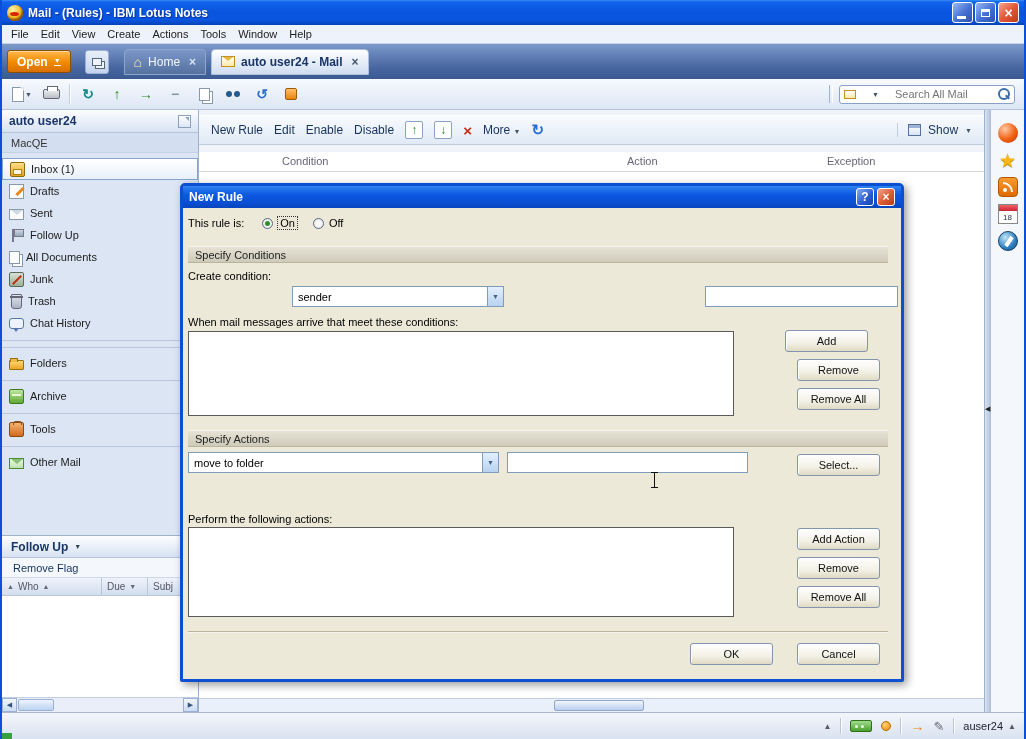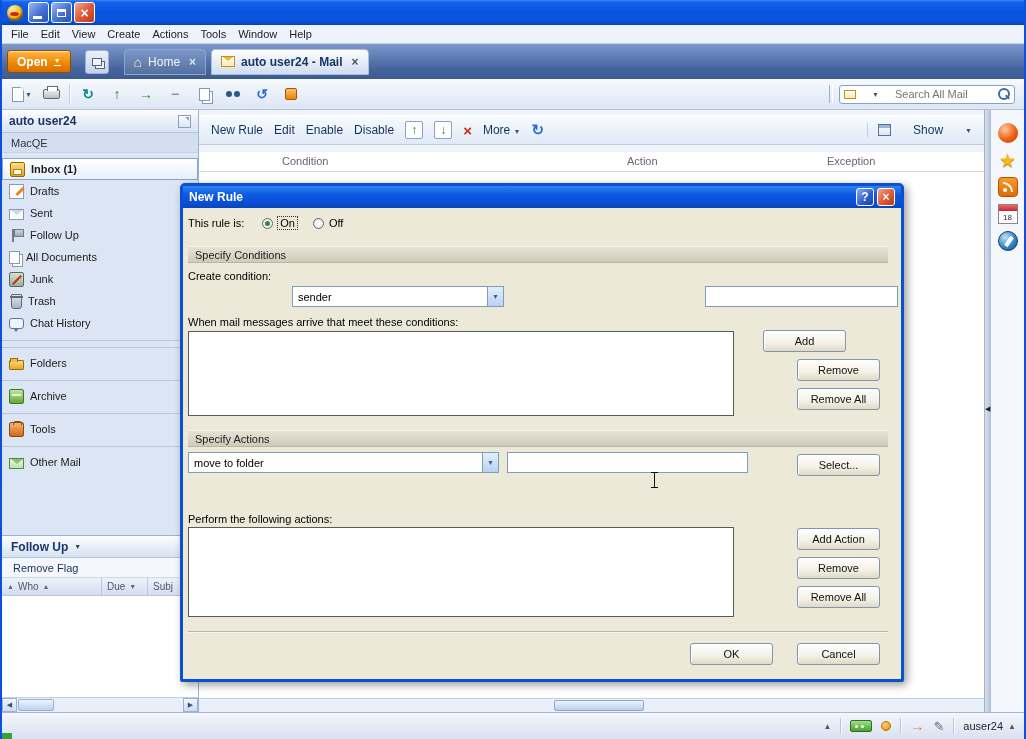--- a/index.html
+++ b/index.html
@@ -68,21 +68,21 @@
 
 .content{display:flex;height:602px}
 
 .sidebar{width:197px;flex:none;background:#dbe5f4;border-right:1px solid #9fb2cc;position:relative}
 .sb-head{height:23px;background:linear-gradient(#fcfdff,#d7e2f2);border-bottom:1px solid #b6c4dc;display:flex;align-items:center;padding:0 7px;font-weight:bold;font-size:12px;color:#1a3567}
 .sb-exp{width:13px;height:13px;border:1px solid #8ba0c0;background:linear-gradient(#fff,#dce6f4);margin-left:auto;position:relative}
 .sb-exp::after{content:"";position:absolute;right:1px;top:1px;border-left:4px solid transparent;border-top:4px solid #8ba0c0}
 .sb-loc{height:20px;display:flex;align-items:center;padding:0 9px;color:#333;border-bottom:1px solid #c6d2e6;background:#d3dff0}
 .sb-items{padding-top:5px}
 .si{height:22px;display:flex;align-items:center;gap:6px;padding:0 7px;color:#1c1c1c}
-.si.sel{background:linear-gradient(#ffffff,#e8f0fb);border:1px solid #89a4cc;font-weight:bold}
+.si.sel{background:linear-gradient(#ffffff,#e8f0fb);border:1px solid #89a4cc;font-weight:normal}
 .sdiv{height:1px;background:#b9c7dd;margin:6px 0 4px}
 .i15{width:15px;height:15px;position:relative;display:inline-block;flex:none}
 .ic-inbox{background:linear-gradient(#ffe08a,#e6a317);border:1px solid #8f6b10;border-radius:2px}
 .ic-inbox::after{content:"";position:absolute;left:2px;right:2px;top:6px;height:4px;background:#fff8e0;border:1px solid #b08418}
 .ic-drafts{background:#fff;border:1px solid #8899aa}
 .ic-drafts::after{content:"";position:absolute;right:-2px;top:5px;width:10px;height:3px;background:#e8881a;transform:rotate(-45deg)}
 .ic-env{height:11px;margin-top:2px;background:#fdfdfd;border:1px solid #8899aa}
 .ic-env::after{content:"";position:absolute;left:1px;top:0;border-left:6px solid transparent;border-right:6px solid transparent;border-top:5px solid #cfd8e4}
 .ic-flag::before{content:"";position:absolute;left:3px;top:1px;width:2px;height:13px;background:#778}
 .ic-flag::after{content:"";position:absolute;left:5px;top:1px;width:8px;height:6px;background:linear-gradient(#cdd6e4,#9aa8bc);border:1px solid #778}
@@ -118,21 +118,21 @@
 .sarrow{width:15px;height:14px;flex:none;background:linear-gradient(#f2f6fc,#cddcf3);border:1px solid #9ab0d4;color:#35557e;font-size:7px;display:flex;align-items:center;justify-content:center}
 .fu-thumb{width:36px;height:12px;margin:0 1px;flex:none;background:linear-gradient(#eef4fd,#bcd2f0);border:1px solid #98b0d8;border-radius:2px}
 .fu-track{flex:1}
 
 .main{flex:1;position:relative;background:#f0f4fa}
 .abar{position:absolute;left:0;right:0;top:5px;height:30px;background:linear-gradient(#f8fbfe,#e0e9f6);border-top:1px solid #fff;border-bottom:1px solid #c2cede;display:flex;align-items:center;gap:11px;padding:0 12px;color:#16325c;font-size:12px}
 .fr{width:18px;height:18px;background:#fff;border:1px solid #8aa2c4;border-radius:2px;display:flex;align-items:center;justify-content:center;color:#2c8a2c;font-weight:bold;font-size:12px}
 .delx{color:#cc2b10;font-weight:bold;font-size:15px}
 .refr{color:#2a6fd4;font-weight:bold;font-size:15px}
 .flexsp{flex:1}
-.showgrp{display:flex;align-items:center;gap:22px;border-left:1px solid #c2cede;padding-left:10px}
+.showgrp{display:flex;align-items:center;gap:7px;border-left:1px solid #c2cede;padding-left:10px}
 .gridic{width:13px;height:12px;border:1px solid #56719c;background:linear-gradient(#fff,#d8e4f4);box-shadow:inset 0 3px 0 #9ab4d8}
 .vcols{position:absolute;left:0;right:0;top:42px;height:20px;background:#fff;border-bottom:1px solid #d8d8d8;color:#667}
 .vcols span{position:absolute;top:3px}
 .vbody{position:absolute;left:0;right:0;top:62px;bottom:14px;background:#fff}
 .mscroll{position:absolute;left:0;right:0;bottom:0;height:14px;background:#eaf0f9;border-top:1px solid #c2cede}
 .mthumb{position:absolute;left:355px;width:90px;top:1px;height:11px;background:linear-gradient(#f0f5fd,#b9cfee);border:1px solid #90a8cc;border-radius:2px}
 
 .vdivider{width:6px;flex:none;background:linear-gradient(90deg,#d7e1f0,#b9c7dd);border-left:1px solid #9fb2cc;position:relative}
 .divarrow{position:absolute;top:295px;left:0;color:#222;font-size:7px;line-height:1}
 .rightbar{width:34px;flex:none;background:#f4f7fc;border-left:1px solid #b0c0d8;display:flex;flex-direction:column;align-items:center;padding-top:12px;gap:5px}
@@ -184,20 +184,21 @@
 .ibeam::before{content:"";position:absolute;left:4px;top:1px;bottom:1px;width:1px;background:#111}
 .ibeam::after{content:"";position:absolute;left:1px;width:7px;top:0;height:1px;background:#111;box-shadow:0 15px 0 #111}
 </style>
 </head>
 <body>
 
 <div class="win">
 
   <div class="titlebar">
     <span class="logo"></span>
+    <span class="wtitle">Mail - (Rules) - IBM Lotus Notes</span>
     <span class="wbtns">
       <span class="tbtn blue">
           <span class="glyph-min"></span>
         </span>
       <span class="tbtn blue">
           <span class="glyph-rest"></span>
         </span>
       <span class="tbtn red">
           <span class="glyph-x">×</span>
         </span>
@@ -461,21 +462,21 @@
     <span class="dl" style="left:5px;top:84px">Create condition:</span>
 
     <div class="combo" style="left:109px;top:100px;width:212px">
       <span class="cv">sender</span>
       <span class="cb">▼</span>
     </div>
     <input class="dtext" style="left: 522px; top: 100px; width: 193px;" value="">
 
     <span class="dl" style="left:5px;top:130px">When mail messages arrive that meet these conditions:</span>
     <div class="dlist" style="left:5px;top:145px;width:546px;height:85px"></div>
-    <button class="xpb" style="left:580px;top:144px">Add</button>
+    <button class="xpb" style="left:602px;top:144px">Add</button>
     <button class="xpb" style="left:614px;top:173px">Remove</button>
     <button class="xpb" style="left:614px;top:202px">Remove All</button>
 
     <div class="dsec" style="top:244px">Specify Actions</div>
 
     <div class="combo" style="left:5px;top:266px;width:311px">
       <span class="cv">move to folder</span>
       <span class="cb">▼</span>
     </div>
     <input class="dtext" style="left: 324px; top: 266px; width: 241px;" value="">

